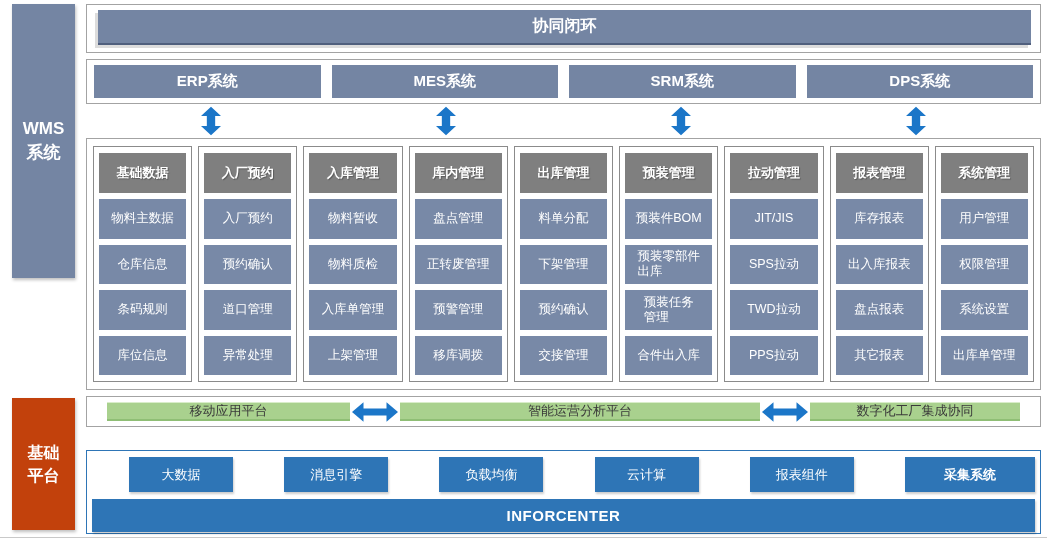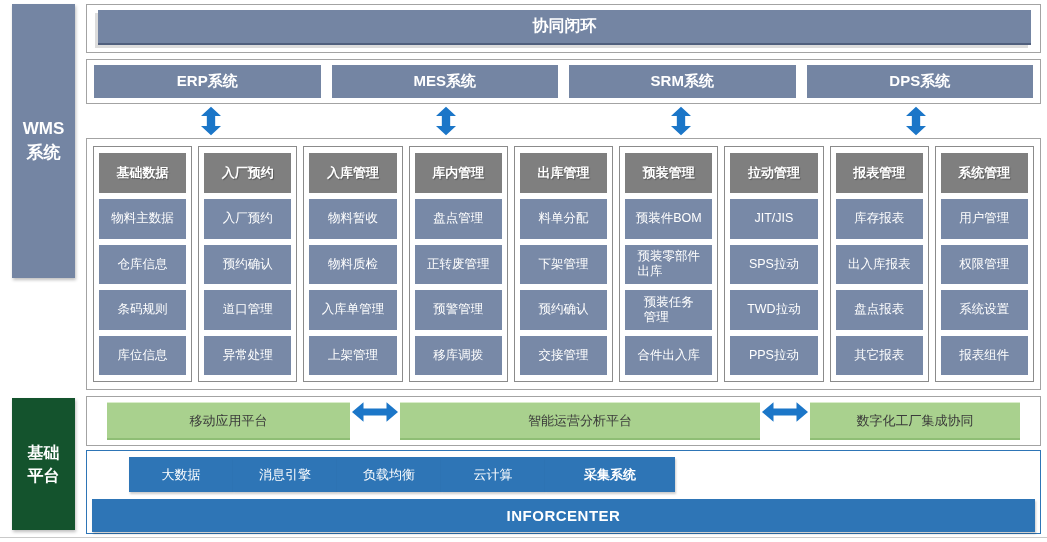--- a/index.html
+++ b/index.html
@@ -5,21 +5,21 @@
   * { margin:0; padding:0; box-sizing:border-box; }
   html,body { background:#fff; }
   body { font-family:"Liberation Sans","DejaVu Sans",sans-serif; }
   .page { position:relative; width:1047px; height:542px; background:#fff; overflow:hidden; }
   .slide-bottom-line { position:absolute; left:0; right:0; top:537px; height:1px; background:#c9c9c9; }
 
   
   .rail { position:absolute; left:12px; width:63px; display:flex; align-items:center; justify-content:center;
           color:#fff; font-weight:bold; text-align:center; white-space:pre-line; box-shadow:1px 2px 3px rgba(0,0,0,.25); }
   .rail-wms  { top:4px;  height:274px; background:#7485A3; font-size:17px; line-height:1.4; }
-  .rail-base { top:398px; height:132px; background:#14532d; font-size:16px; line-height:1.45; }
+  .rail-base { top:398px; height:132px; background:#c2410c; font-size:16px; line-height:1.45; }
 
   
   .frame { position:absolute; left:86px; width:955px; border:1px solid #a3a3a3; background:#fff; }
 
   
   .banner-frame { top:4px; height:49px; padding:5px 9px 7px 11px; display:flex; }
   .banner { flex:1; background:#7485A3; border-bottom:2px solid #505f7d; box-shadow:-3px 3px 0 #dcdcdc;
             display:flex; align-items:center; justify-content:center; color:#fff; font-weight:bold; font-size:16px; }
 
   
@@ -33,31 +33,31 @@
 
   
   .grid-frame { top:138px; height:252px; padding:7px 6px; display:flex; gap:6px; }
   .module-col { flex:1; border:1px solid #8b8b8b; background:#fff; padding:6px 5px; display:flex; flex-direction:column; gap:6px; }
   .module-header { height:40px; flex:0 0 40px; background:#7f7f7f; display:flex; align-items:center; justify-content:center;
                    color:#fff; font-weight:bold; font-size:13px; text-shadow:1px 1px 1px rgba(0,0,0,.3); }
   .module-item { flex:1; background:#7889A7; display:flex; align-items:center; justify-content:center;
                  color:#fff; font-size:12.5px; white-space:pre-line; line-height:1.2; }
 
   
-  .platforms-frame { top:396px; height:50px; padding:5px 20px; display:flex; align-items:flex-start; }
+  .platforms-frame { top:396px; height:31px; padding:5px 20px; display:flex; align-items:center; }
   .platform-box { height:100%; background:#A9D18E; border-top:1px solid #d9edca; border-bottom:2px solid #8fbe75;
                   display:flex; align-items:center; justify-content:center; color:#3a3a3a; font-size:13px; }
   .pf-1 { flex-grow:252; flex-basis:0; }
   .pf-2 { flex-grow:374; flex-basis:0; }
   .pf-3 { flex-grow:218; flex-basis:0; }
   .h-arrow-slot { flex:0 0 50px; display:flex; align-items:center; justify-content:center; }
 
   
   .foundation-frame { top:450px; height:84px; border:1px solid #2E75B6; padding:6px 5px 5px; }
-  .services-row { display:flex; height:35px;padding-left:37px; }
+  .services-row { display:flex; justify-content:space-between; height:35px;padding-left:37px; }
   .service-box { width:104px; background:#2E75B6; display:flex; align-items:center; justify-content:center;
                  color:#fff; font-size:13px; box-shadow:1px 2px 2px rgba(0,0,0,.2); }
   .service-box.wide { width:130px; font-weight:bold; }
   .inforcenter-bar { margin-top:7px; height:33px; background:#2E75B6; display:flex; align-items:center; justify-content:center;
                      color:#fff; font-weight:bold; font-size:15px; letter-spacing:.5px; box-shadow:1px 2px 2px rgba(0,0,0,.2); }
 
   svg.arrow { display:block; }
 </style>
 </head>
 <body>
@@ -169,21 +169,21 @@
       <div class="module-item">出入库报表</div>
       <div class="module-item">盘点报表</div>
       <div class="module-item">其它报表</div>
     </div>
 
     <div class="module-col">
       <div class="module-header">系统管理</div>
       <div class="module-item">用户管理</div>
       <div class="module-item">权限管理</div>
       <div class="module-item">系统设置</div>
-      <div class="module-item">报表组件</div>
+      <div class="module-item">出库单管理</div>
     </div>
 
   </div>
 
   <div class="frame platforms-frame">
     <div class="platform-box pf-1">移动应用平台</div>
     <div class="h-arrow-slot">
       <svg class="arrow" width="46" height="20" viewBox="0 0 52 22">
           <polygon points="0,11 13,0 13,7 39,7 39,0 52,11 39,22 39,15 13,15 13,22" fill="#1B76C8"></polygon>
         </svg>
@@ -196,19 +196,20 @@
     </div>
     <div class="platform-box pf-3">数字化工厂集成协同</div>
   </div>
 
   <div class="frame foundation-frame">
     <div class="services-row">
       <div class="service-box">大数据</div>
       <div class="service-box">消息引擎</div>
       <div class="service-box">负载均衡</div>
       <div class="service-box">云计算</div>
+      <div class="service-box">报表组件</div>
       <div class="service-box wide">采集系统</div>
     </div>
     <div class="inforcenter-bar">INFORCENTER</div>
   </div>
 
   <div class="slide-bottom-line"></div>
 </div>
 
 </body></html>

